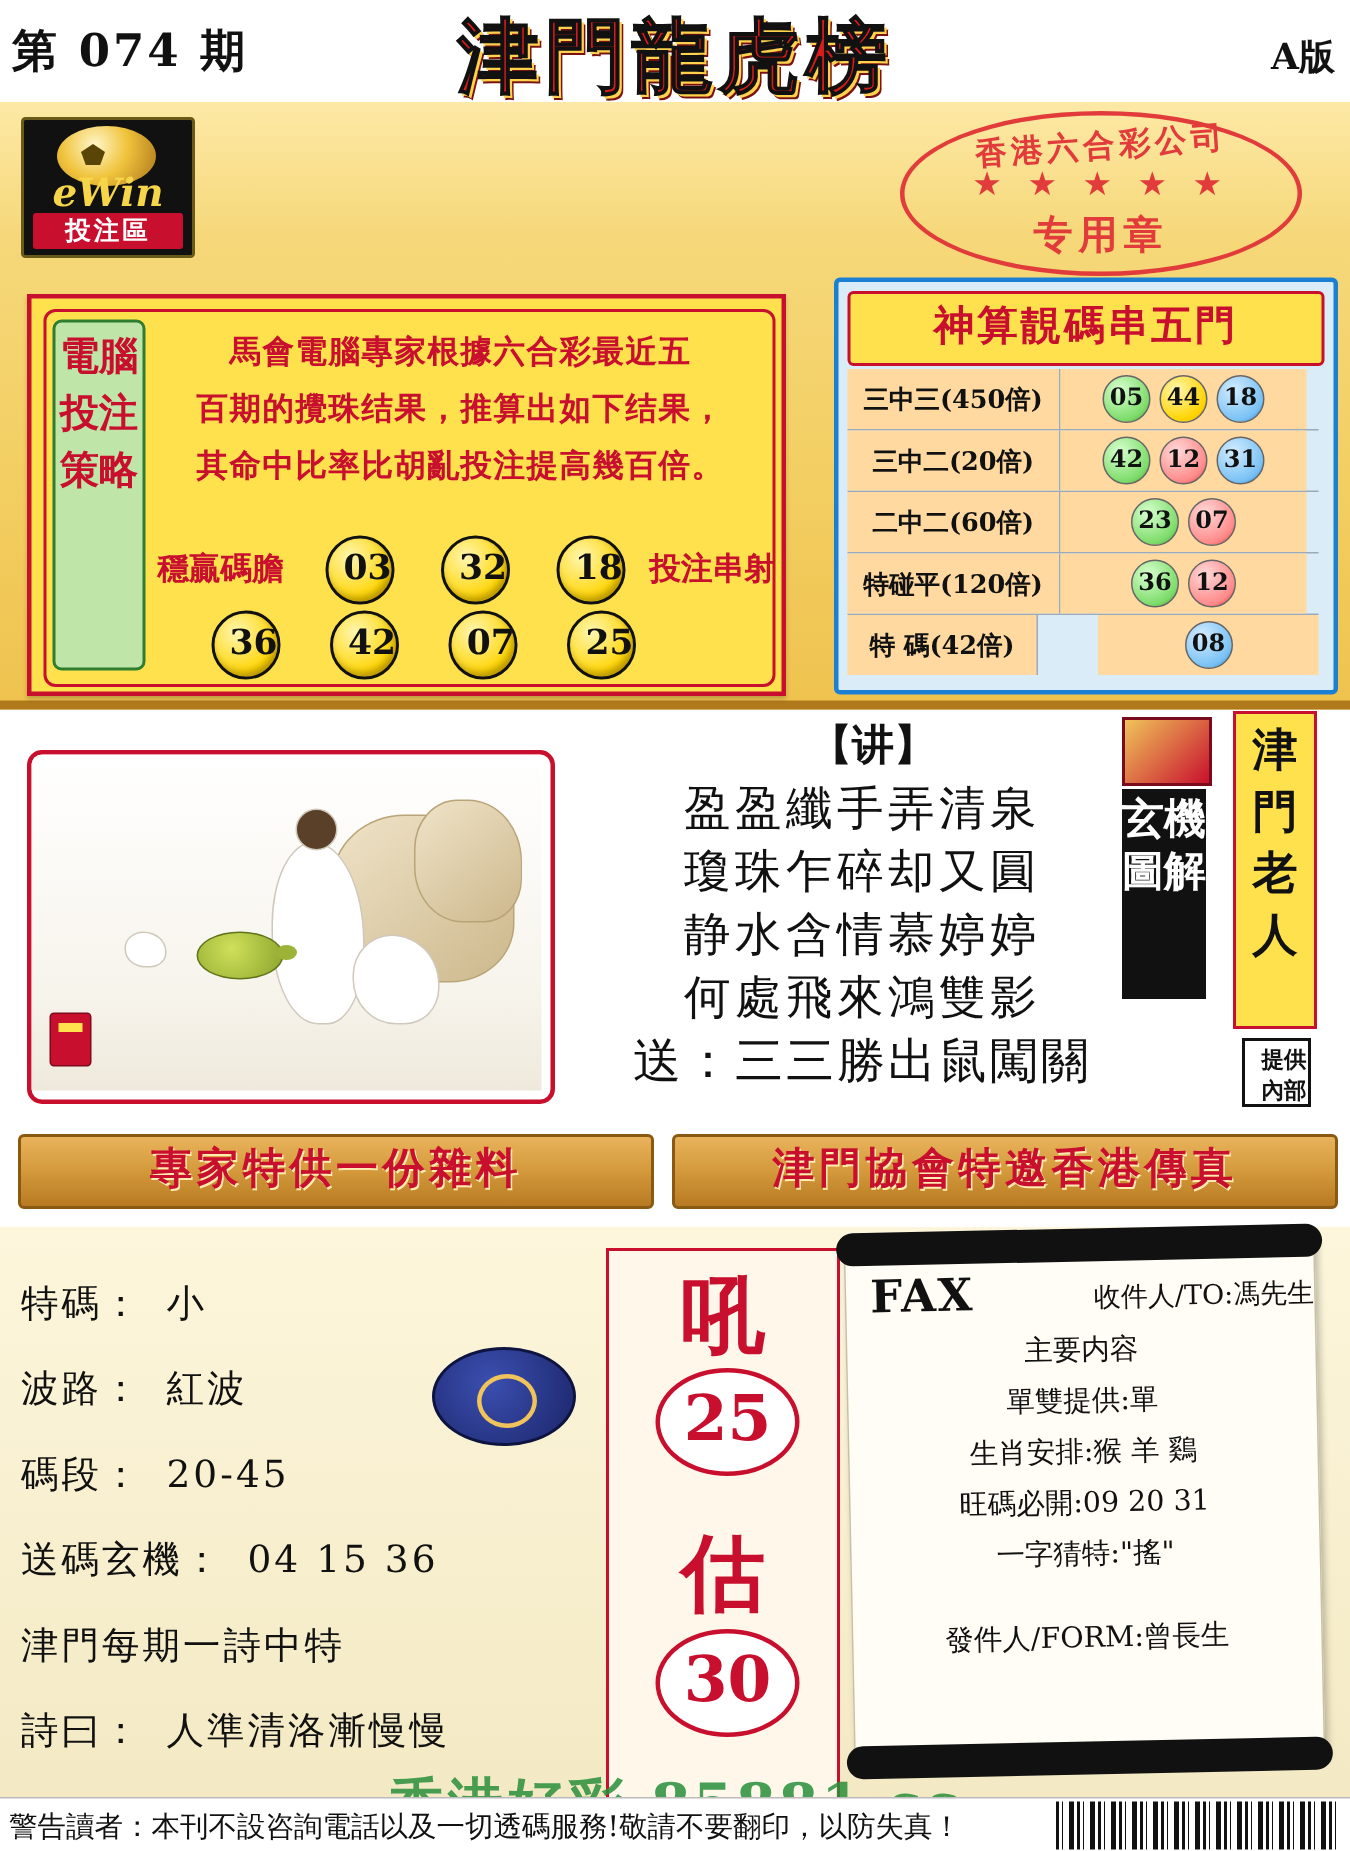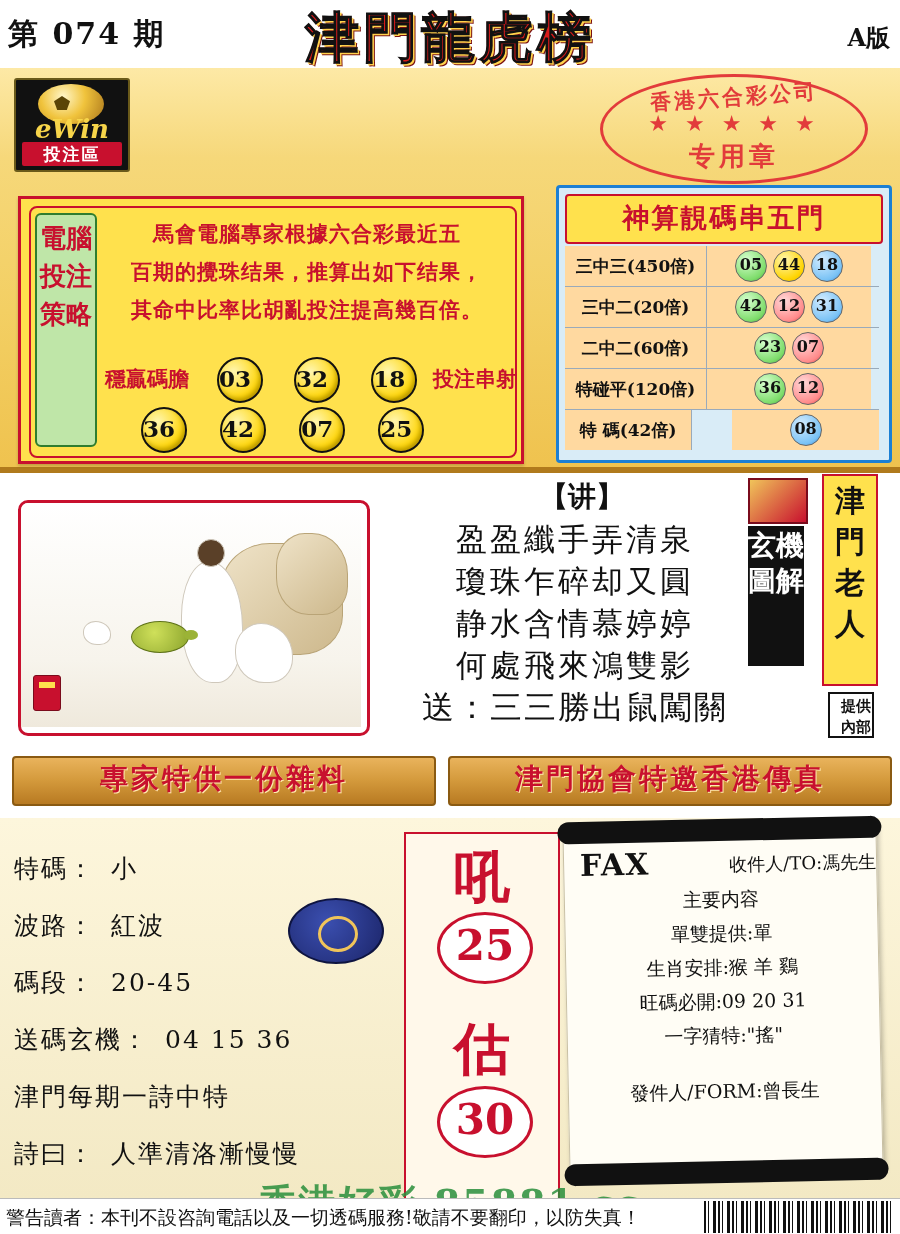--- a/index.html
+++ b/index.html
@@ -49,21 +49,21 @@
   .stratbox .inner{position:absolute;left:8px;top:7px;width:484px;height:248px;border:2px solid #c8102e;border-radius:8px;}
   .vtitle{position:absolute;left:14px;top:14px;width:62px;height:234px;background:#bfe6a8;border:2px solid #2f7d2f;border-radius:6px;
     color:#c8102e;font-family:"DejaVu Serif","Liberation Serif",serif;font-size:26px;font-weight:bold;line-height:38px;text-align:center;padding-top:4px;box-sizing:border-box;}
   .stratlines{position:absolute;left:88px;top:16px;width:396px;}
   .stratlines div{font-family:"DejaVu Serif","Liberation Serif",serif;font-size:21px;color:#c8102e;font-weight:bold;line-height:38px;text-align:center;letter-spacing:1px;}
   .oddsrow{position:absolute;left:84px;top:158px;width:412px;height:46px;}
   .oddsrow2{position:absolute;left:120px;top:208px;width:340px;height:46px;}
   .lbl-left{position:absolute;left:0;top:8px;font-family:"DejaVu Serif","Liberation Serif",serif;font-size:21px;font-weight:bold;color:#c8102e;}
   .lbl-right{position:absolute;right:0;top:8px;font-family:"DejaVu Serif","Liberation Serif",serif;font-size:21px;font-weight:bold;color:#c8102e;}
   .ball-n{display:inline-block;width:42px;height:42px;border-radius:50%;background:#fff;border:2px solid #111;
-    text-align:left;line-height:40px;font-family:"DejaVu Serif","Liberation Serif",serif;font-size:23px;font-weight:bold;color:#111;
+    text-align:right;line-height:40px;font-family:"DejaVu Serif","Liberation Serif",serif;font-size:23px;font-weight:bold;color:#111;
     box-shadow:inset -2px -3px 4px rgba(0,0,0,.25);}
   .ball-y{background:radial-gradient(circle at 35% 30%,#fff6b0,#ffd400 70%,#e0a800 100%);}
 
   
   .rtable{position:absolute;left:556px;top:185px;width:330px;height:272px;background:#d9ecf7;border:3px solid #1b7fd4;border-radius:4px;}
   .rtable .rt-head{position:absolute;left:6px;top:6px;width:314px;height:46px;background:#ffe14d;border:2px solid #c8102e;border-radius:4px;
     text-align:center;line-height:44px;font-family:"DejaVu Serif","Liberation Serif",serif;font-size:27px;font-weight:bold;color:#c8102e;letter-spacing:2px;}
   .rt-rows{position:absolute;left:6px;top:58px;width:314px;}
   .rt-row{display:flex;height:40px;border-bottom:1px solid #9ab;}
   .rt-row:last-child{border-bottom:none;gap:40px;}

